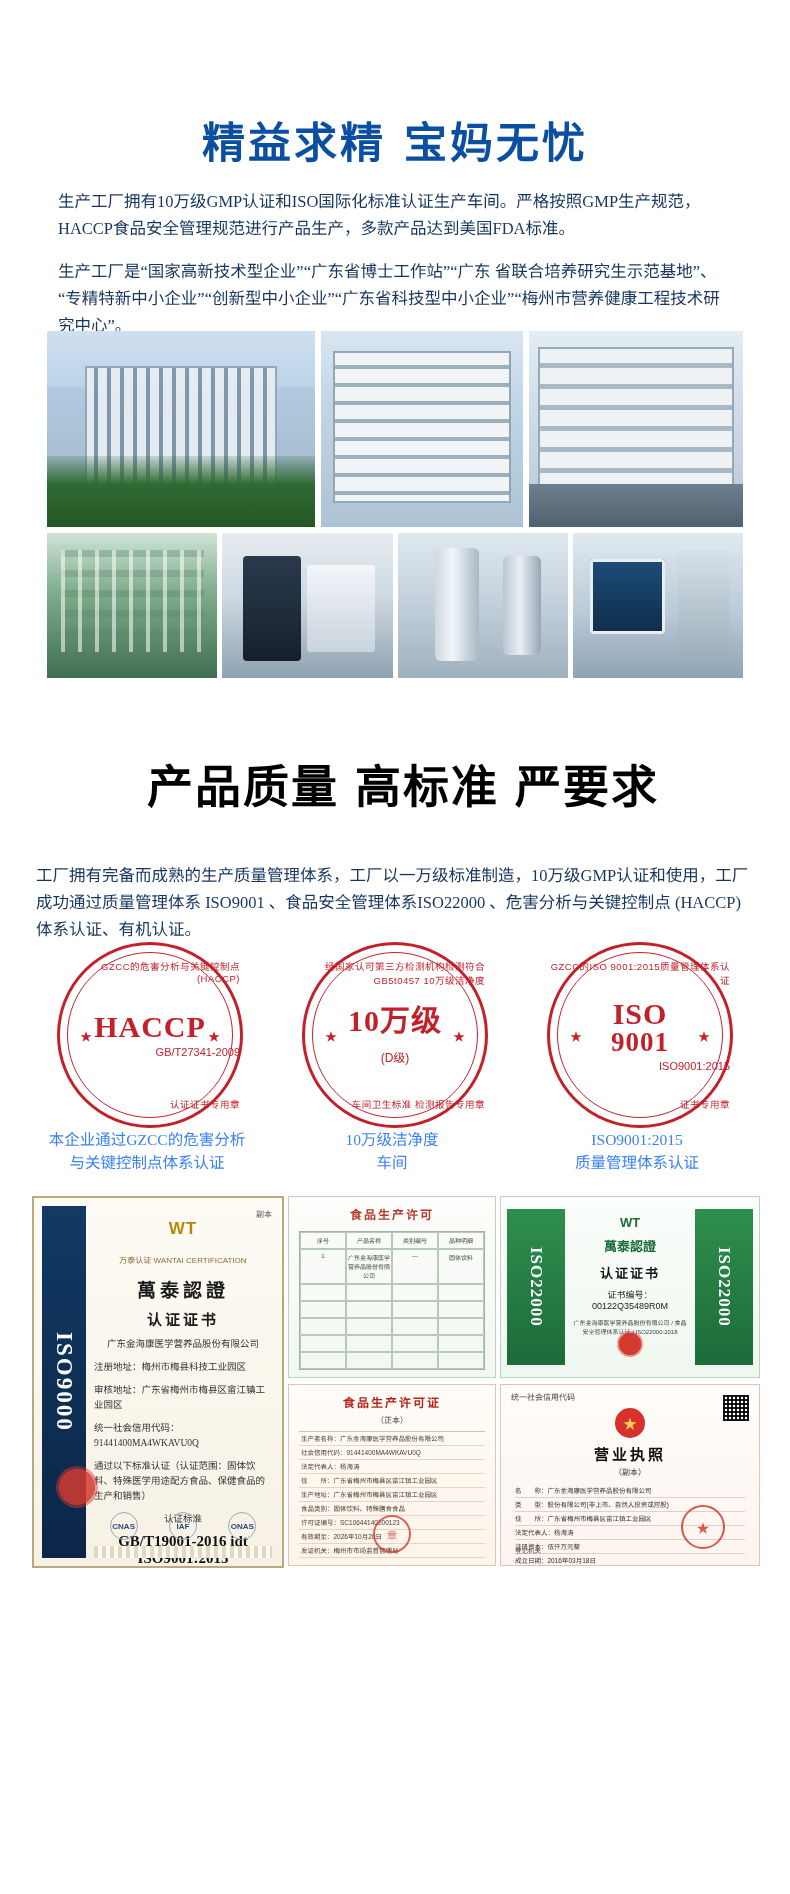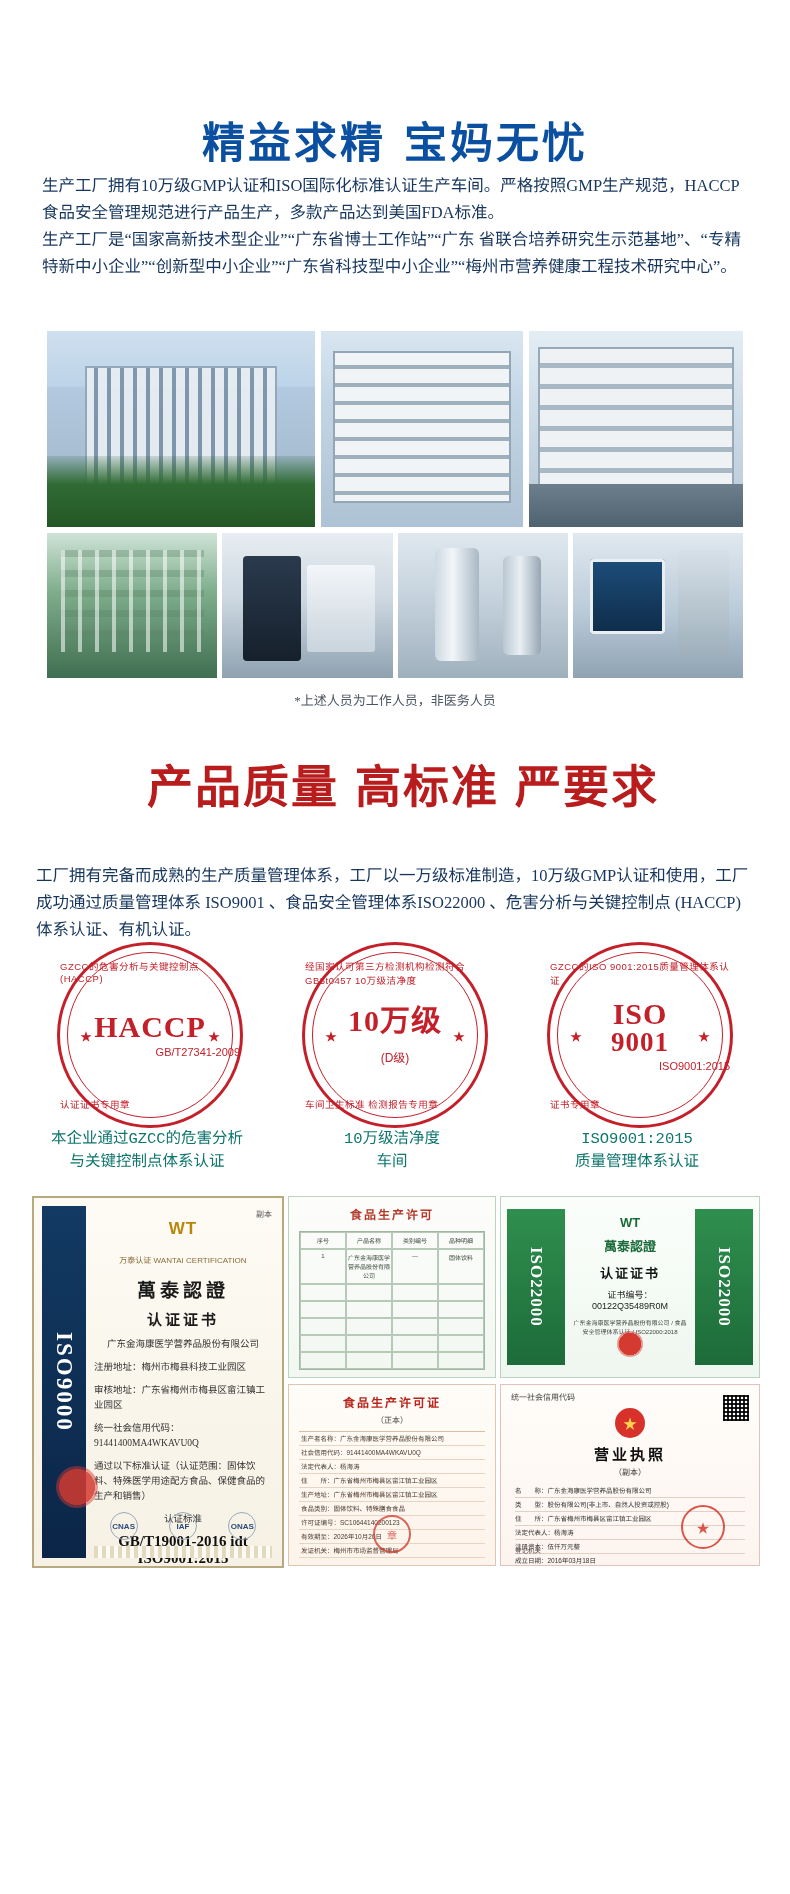--- a/index.html
+++ b/index.html
@@ -44,21 +44,21 @@
     padding: 0;
     font-family: "Liberation Serif", serif;
   }
   .sec1-copy {
     position: absolute;
     left: 42px;
     top: 172px;
     width: 706px;
     text-indent: 0;
   }
-  .sec1-copy p { margin: 0; }
+  .sec1-copy p { margin: 16px; }
   .sec1-copy p.first { text-indent: 0; }
 
   
   .photo-row-top {
     position: absolute;
     left: 47px;
     top: 331px;
     width: 696px;
     height: 196px;
     display: flex;
@@ -199,21 +199,21 @@
     font-size: 13px;
     font-family: "Liberation Serif", serif;
   }
 
   
   .sec2-title {
     position: absolute;
     left: 16px; right: 0;
     top: 762px;
     text-align: center;
-    color: #b91c1c;
+    color: #000000;
     font-weight: bold;
     font-size: 46px;
     letter-spacing: 2px;
     line-height: 1.1;
     font-family: "Liberation Sans", sans-serif;
   }
   .sec2-title .gap { display:inline-block; width: 16px; }
 
   .sec2-copy {
     position: absolute;
@@ -264,21 +264,21 @@
   .seal-sub {
     font-size: 11px;
     margin-top: 4px;
     font-family: "Liberation Sans", sans-serif;
     text-align: right;
   }
   .seal-sub2 { font-size: 12px; margin-top: 12px; }
   .seal-arc-top, .seal-arc-bottom {
     position: absolute;
     left: 0; right: 0;
-    text-align: left;
+    text-align: right;
     font-size: 9.5px;
     letter-spacing: .5px;
   }
   .seal-arc-top { top: 14px; }
   .seal-arc-bottom { bottom: 14px; }
   .seal-star {
     position:absolute;
     left:50%; transform:translateX(-50%);
     font-size: 12px;
   }
@@ -289,24 +289,24 @@
     position: absolute;
     left: 47px;
     top: 1128px;
     width: 700px;
     height: 54px;
   }
   .seal-cap {
     position: absolute;
     width: 230px;
     text-align: center;
-    color: #0f766e;
+    color: #3b82f6;
     font-size: 15.5px;
     line-height: 23px;
-    font-family: Liberation Mono, monospace;
+    font-family: Liberation Serif, serif;
   }
   .cap-1 { left: -15px; }
   .cap-2 { left: 230px; }
   .cap-3 { left: 475px; }
 
   
   .certs {
     position: absolute;
     left: 32px;
     top: 1196px;
@@ -523,21 +523,20 @@
     <div class="ph ph3 p-build-c"></div>
   </div>
 
   <div class="photo-row-bottom">
     <div class="ph p-line1"></div>
     <div class="ph p-lab"></div>
     <div class="ph p-tank"></div>
     <div class="ph p-control"></div>
   </div>
 
-  <div class="photo-note">*上述人员为工作人员，非医务人员</div>
 
   <div class="sec2-title">
     <span>产品质量</span><span class="gap"></span><span>高标准</span><span class="gap"></span><span>严要求</span>
   </div>
 
   <div class="sec2-copy body-copy">
     <p>工厂拥有完备而成熟的生产质量管理体系，工厂以一万级标准制造，10万级GMP认证和使用，工厂成功通过质量管理体系 ISO9001 、食品安全管理体系ISO22000 、危害分析与关键控制点 (HACCP) 体系认证、有机认证。</p>
   </div>
 
   <div class="seals">

